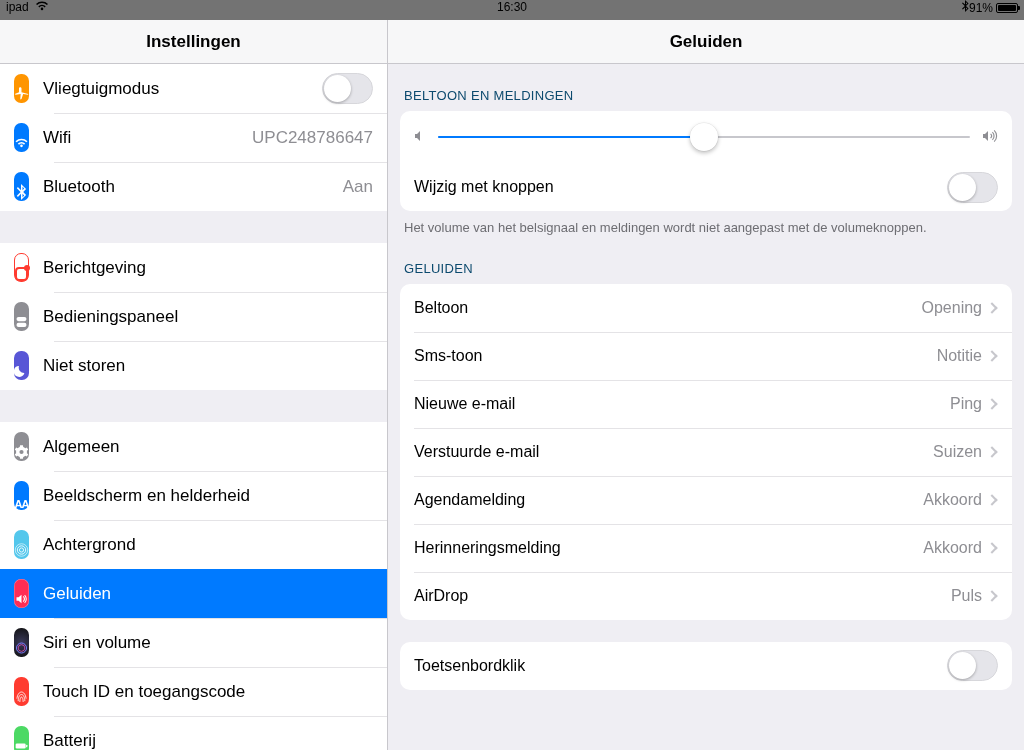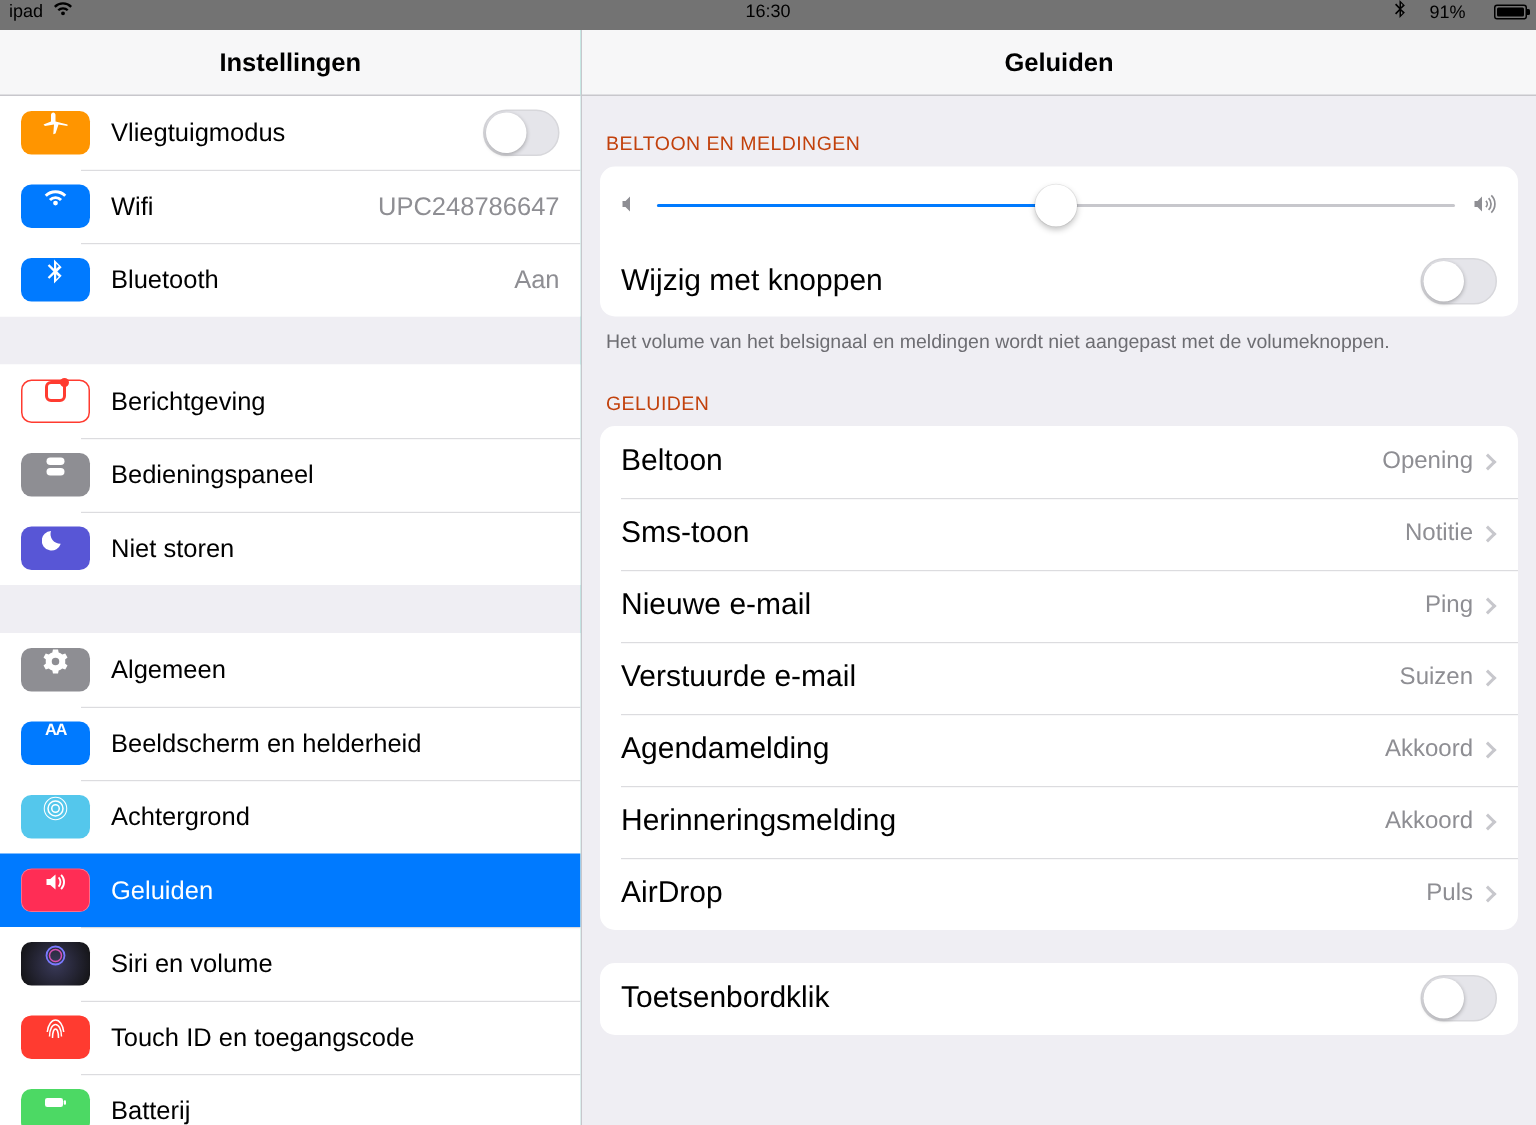--- a/index.html
+++ b/index.html
@@ -1,55 +1,55 @@
 <!DOCTYPE html>
 <html><head>
 <meta charset="utf-8">
 <style>
   * { box-sizing: border-box; margin: 0; padding: 0; }
   html, body { width: 1024px; height: 750px; font-family: -apple-system, "Helvetica Neue", Helvetica, Arial, sans-serif; background: #efeef3; overflow: hidden; color: #000; }
   .statusbar { position: absolute; top: 0; left: 0; right: 0; height: 20px; font-size: 12px; display: flex; align-items: flex-start; padding: 0 6px; background: #737373; }
   .statusbar .left { display: flex; align-items: center; gap: 6px; }
   .statusbar .center { position: absolute; left: 50%; transform: translateX(-50%); font-weight: 500; }
-  .statusbar .right { margin-left: auto; display: flex; align-items: center; gap: 16px; }
+  .statusbar .right { margin-left: auto; display: flex; align-items: center; gap: 0; }
   .battery { display: inline-flex; align-items: center; }
   .battery-body { width: 22px; height: 10px; border: 1px solid #000; border-radius: 2px; position: relative; margin-left: 3px; }
   .battery-body::after { content:""; position:absolute; right:-3px; top:2px; width:2px; height:4px; background:#000; border-radius:0 1px 1px 0; }
   .battery-fill { position:absolute; left:1px; top:1px; bottom:1px; background:#000; border-radius:1px; }
   .wifi-icon, .bt-icon { display:inline-block; }
 
   .columns { position:absolute; top:20px; left:0; right:0; bottom:0; display:flex; }
   .sidebar { width: 388px; background: #5eead4; border-right: 1px solid #c8c7cc; display:flex; flex-direction:column; }
   .sidebar-header { height: 44px; display:flex; align-items:center; justify-content:center; font-weight:600; font-size:17px; border-bottom:1px solid #c8c7cc; background:#f7f7f8; }
   .sidebar-scroll { flex:1; overflow:hidden; background:#efeef3; }
   .group { background:#fff; margin-bottom: 20px; margin-top: 32px; }
   .group.first { margin-top:0; border-top:none; }
   .row { display:flex; align-items:center; height:49px; padding-left:14px; background:#fff; position:relative; }
   .row + .row::before { content:""; position:absolute; left:54px; right:0; top:0; height:1px; background:#c8c7cc; transform:scaleY(0.5); }
-  .row .icon { width:46px; height:29px; border-radius:7px; margin-right:14px; flex-shrink:0; display:flex; align-items:flex-start; justify-content:center; }
+  .row .icon { width:15px; height:29px; border-radius:7px; margin-right:14px; flex-shrink:0; display:flex; align-items:flex-end; justify-content:center; }
   .row .label { font-size:17px; flex:1; white-space:nowrap; overflow:hidden; text-overflow:ellipsis; }
   .row .value { font-size:17px; color:#8e8e93; margin-right:14px; }
   .row .toggle { margin-right:14px; }
   .row.selected { background:#007aff; }
   .row.selected .label { color:#fff; }
   .row.selected .icon { box-shadow: 0 0 0 0.5px rgba(255,255,255,0.4) inset; }
   .row.selected::before { display:none; }
 
   .toggle { width:51px; height:31px; border-radius:16px; background:#e5e5ea; position:relative; border:1px solid #d7d7db; }
   .toggle .knob { position:absolute; width:27px; height:27px; border-radius:50%; background:#fff; top:1px; left:1px; box-shadow:0 1px 3px rgba(0,0,0,0.3); }
 
   .detail { flex:1; background:#efeef3; overflow:hidden; position:relative; }
   .detail-header { height:44px; display:flex; align-items:center; justify-content:center; font-weight:600; font-size:17px; border-bottom:1px solid #c8c7cc; background:#f7f7f8; }
   .detail-body { position:absolute; top:44px; left:0; right:0; bottom:0; overflow:hidden; padding-bottom:10px; }
-  .section-label { font-size:13px; color:#c2410c; padding: 24px 16px 8px 16px; text-transform:uppercase; letter-spacing:0.3px; }
+  .section-label { font-size:13px; color:#0c4a6e; padding: 24px 16px 8px 16px; text-transform:uppercase; letter-spacing:0.3px; }
   .section-footer { font-size:13px; color:#6d6d72; padding: 8px 16px 0 16px; line-height:1.35; }
   .panel { background:#fff; margin:0 12px; border-radius:10px; overflow:hidden; }
   .drow { display:flex; align-items:center; min-height:48px; padding:0 14px; position:relative; }
   .panel .drow + .drow::before { content:""; position:absolute; left:14px; right:0; top:0; height:1px; background:#c8c7cc; transform:scaleY(0.5); }
-  .drow .dlabel { font-size:20px; flex:1; }
+  .drow .dlabel { font-size:16px; flex:1; }
   .drow .dvalue { font-size:16px; color:#8e8e93; margin-right:6px; }
   .chevron { width:8px; height:8px; border-top:2px solid #c7c7cc; border-right:2px solid #c7c7cc; transform:rotate(45deg); margin-right:2px; }
 
   .slider-row { display:flex; align-items:center; height:52px; padding:0 14px; gap:12px; }
   .slider { flex:1; position:relative; height:28px; }
   .slider-track { position:absolute; top:50%; left:0; right:0; height:2px; background:#c7c7cc; transform:translateY(-50%); border-radius:1px; }
   .slider-fill { position:absolute; top:50%; left:0; height:2px; background:#007aff; transform:translateY(-50%); border-radius:1px; }
   .slider-thumb { position:absolute; top:50%; width:28px; height:28px; border-radius:50%; background:#fff; transform:translate(-50%,-50%); box-shadow:0 2px 4px rgba(0,0,0,0.25),0 0 0 0.5px rgba(0,0,0,0.08); }
   .vol-icon { color:#8e8e93; font-size:13px; }
 

